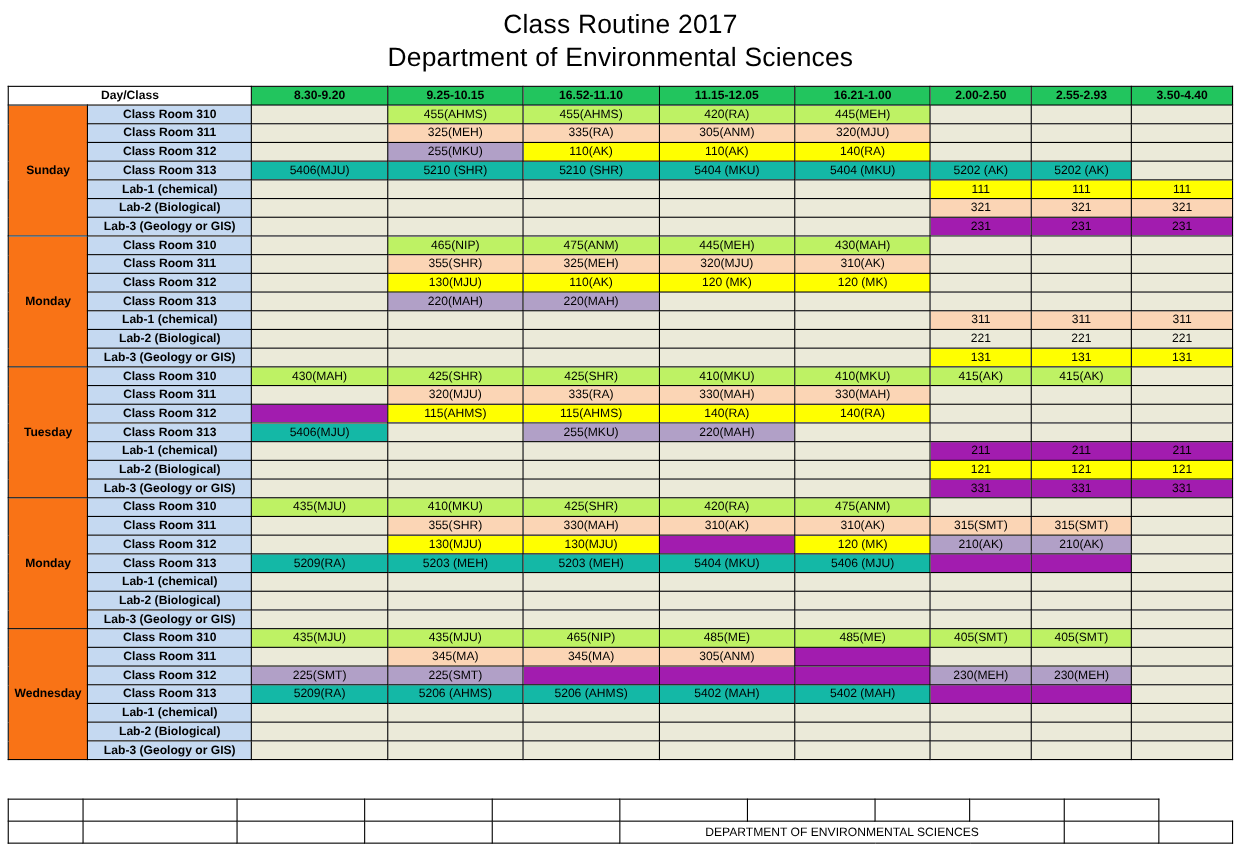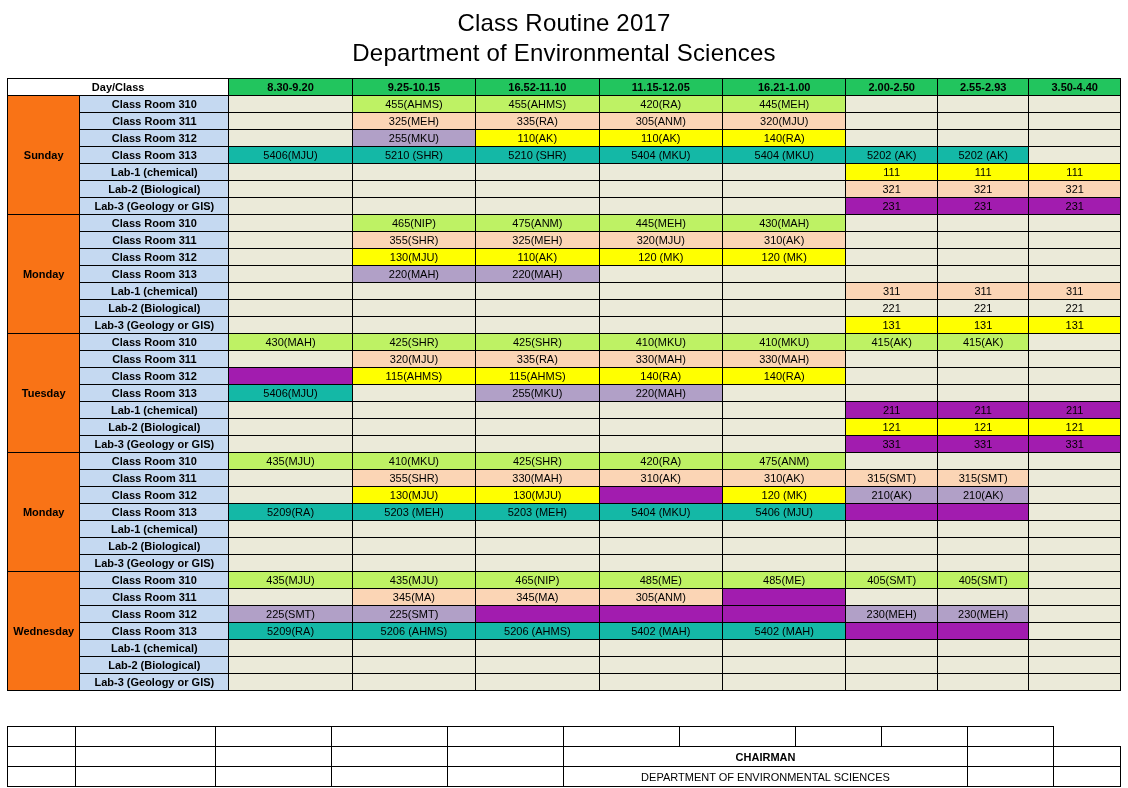--- a/index.html
+++ b/index.html
@@ -542,30 +542,20 @@
         <td class="blankcell"></td>
         <td class="blankcell"></td>
         <td class="blankcell"></td>
       </tr>
       <tr>
         <td class="blankcell"></td>
         <td class="blankcell"></td>
         <td class="blankcell"></td>
         <td class="blankcell"></td>
         <td class="blankcell"></td>
-        <td class="chair" colspan="4">CHAIRMAN</td>
-        <td class="blankcell"></td>
-        <td class="blankcell"></td>
-      </tr>
-      <tr>
-        <td class="blankcell"></td>
-        <td class="blankcell"></td>
-        <td class="blankcell"></td>
-        <td class="blankcell"></td>
-        <td class="blankcell"></td>
         <td class="dept" colspan="4">DEPARTMENT OF ENVIRONMENTAL SCIENCES</td>
         <td class="blankcell"></td>
         <td class="blankcell"></td>
       </tr>
     </tbody>
       </table>
   </div>
 
 </div>
 

